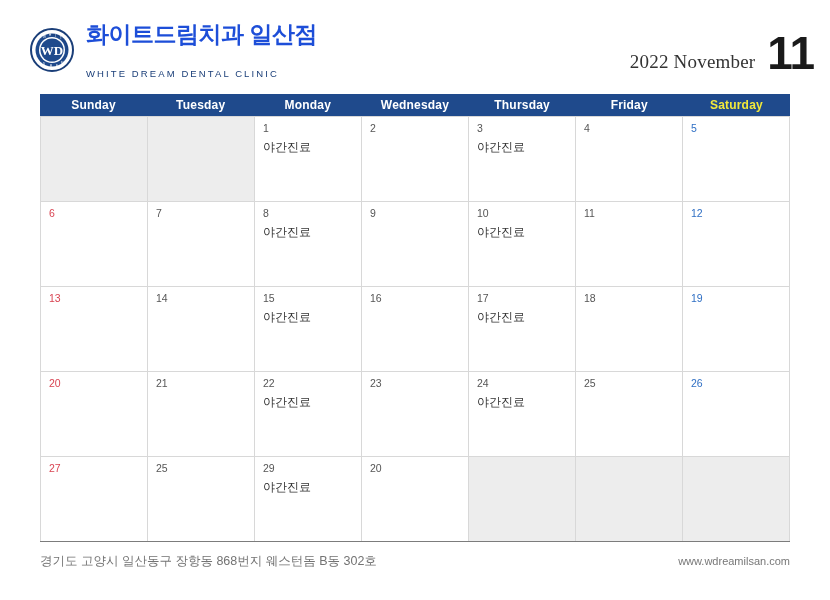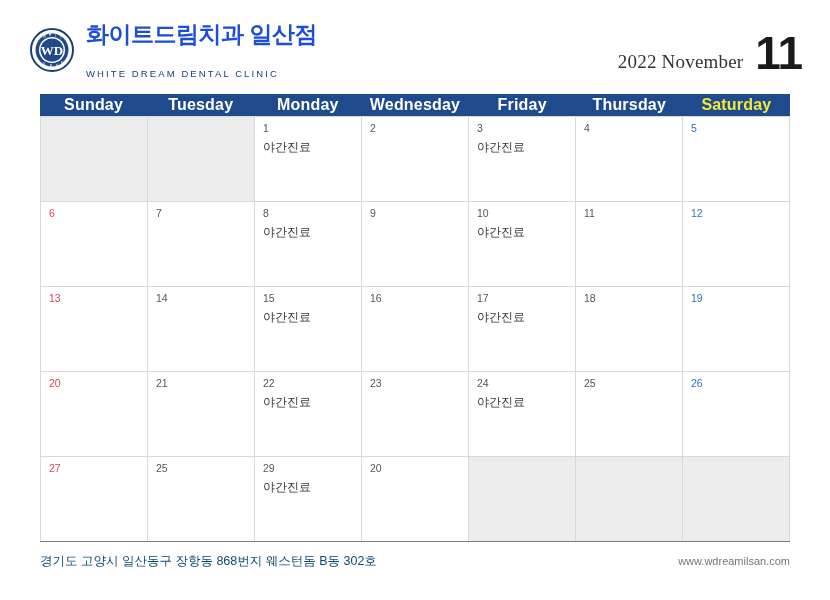--- a/index.html
+++ b/index.html
@@ -17,21 +17,21 @@
   }
 
   
   .header {
     position: absolute;
     left: 0; top: 0;
     width: 830px; height: 94px;
     display: flex;
     align-items: center;
     justify-content: space-between;
-    padding: 0 28px 0 30px;
+    padding: 0 16px 0 30px;
   }
   .brand {
     display: flex;
     align-items: center;
     gap: 12px;
     margin-top: 6px;
   }
   .logo-wrap { width: 44px; height: 44px; position: relative; }
   .brand-text { display: flex; flex-direction: column; justify-content: center; }
   .brand-ko {
@@ -73,21 +73,21 @@
   .weekbar {
     position: absolute;
     left: 40px; top: 94px;
     width: 750px; height: 22px;
     background: #1f4a8c;
     display: grid;
     grid-template-columns: repeat(7, 1fr);
   }
   .weekbar div {
     color: #ffffff;
-    font-size: 16px;
+    font-size: 12px;
     font-weight: bold;
     display: flex;
     align-items: center;
     justify-content: center;
     letter-spacing: 0.2px;
   }
   .weekbar div.sat { color: #f2e93a; }
 
   
   .grid {
@@ -132,21 +132,21 @@
   .footer {
     position: absolute;
     left: 40px; top: 546px;
     width: 750px; height: 30px;
     display: flex;
     align-items: center;
     justify-content: space-between;
   }
   .footer-addr {
     font-size: 12.5px;
-    color: #0c4a6e;
+    color: #737373;
   }
   .footer-url {
     font-size: 11px;
     color: #777777;
   }
 </style>
 </head>
 <body>
 
 <div class="page">
@@ -185,22 +185,22 @@
       <span class="title-month">11</span>
     </div>
 
   </div>
 
   <div class="weekbar">
     <div>Sunday</div>
     <div>Tuesday</div>
     <div>Monday</div>
     <div>Wednesday</div>
+    <div>Thursday</div>
     <div>Friday</div>
-    <div>Thursday</div>
     <div class="sat">Saturday</div>
   </div>
 
   <div class="grid" id="calendar-grid">
       <div class="cell blank"></div>
       <div class="cell blank"></div>
       <div class="cell">
         <div class="daynum">1</div>
         <div class="event">야간진료</div>
       </div>

